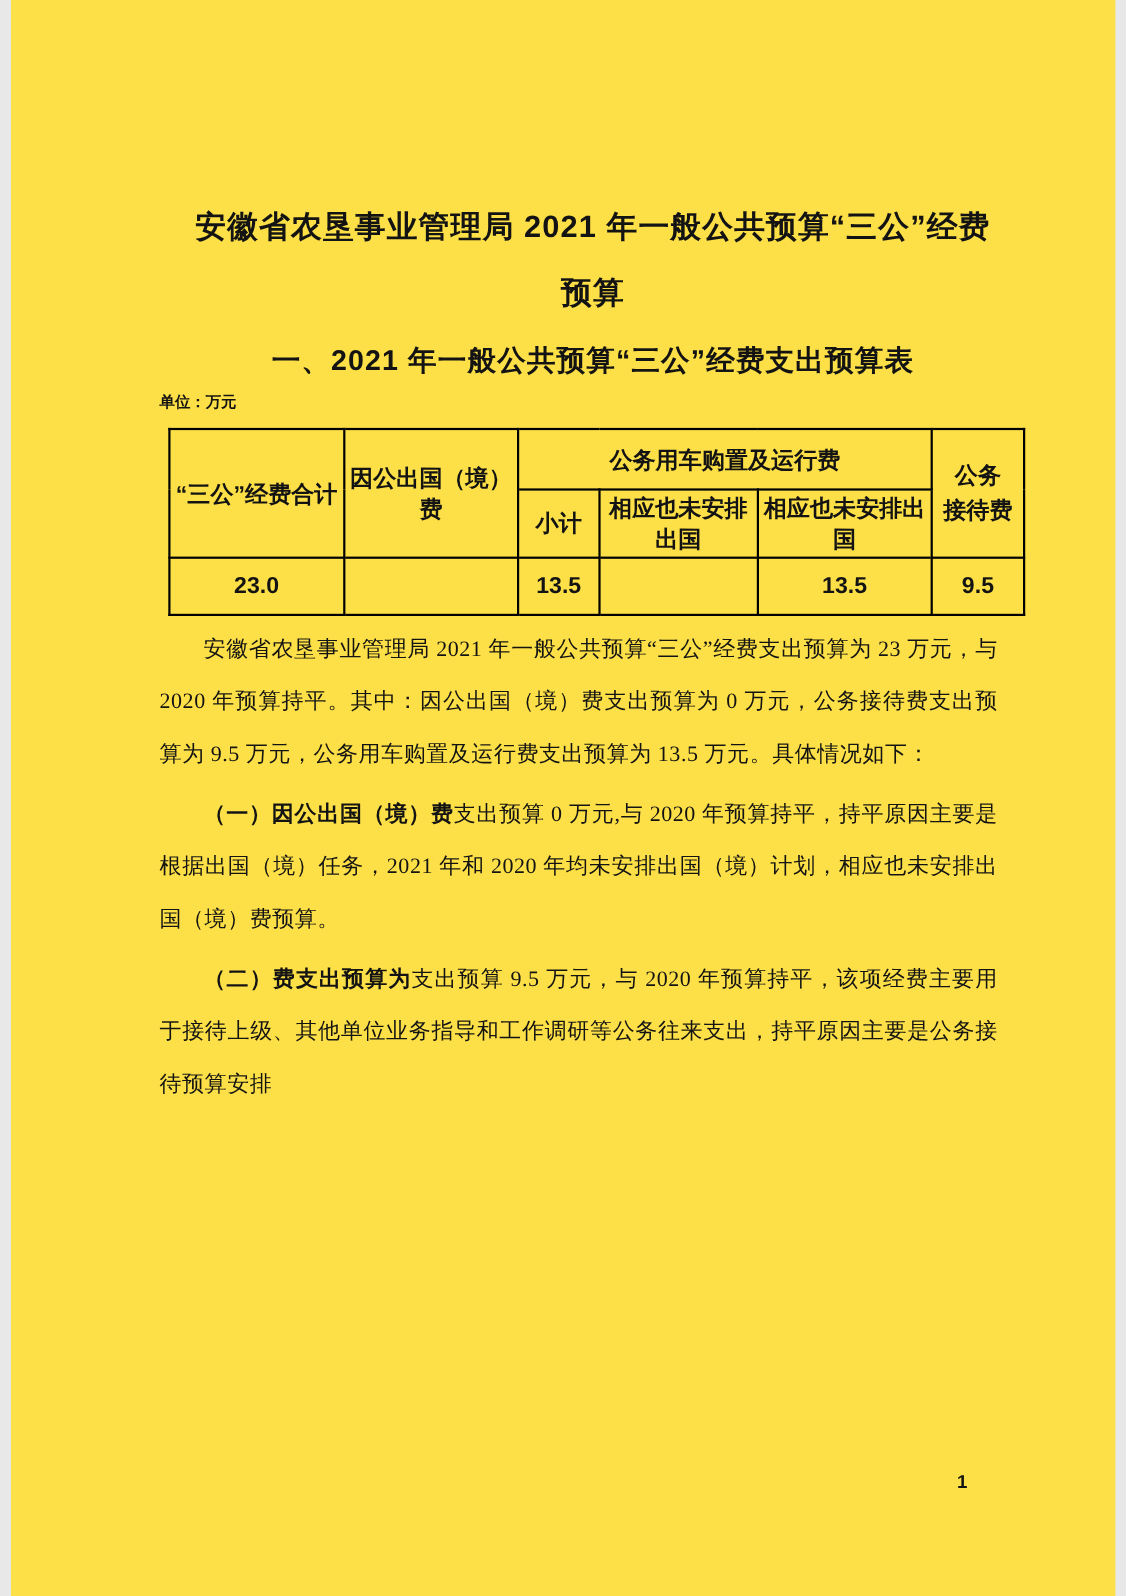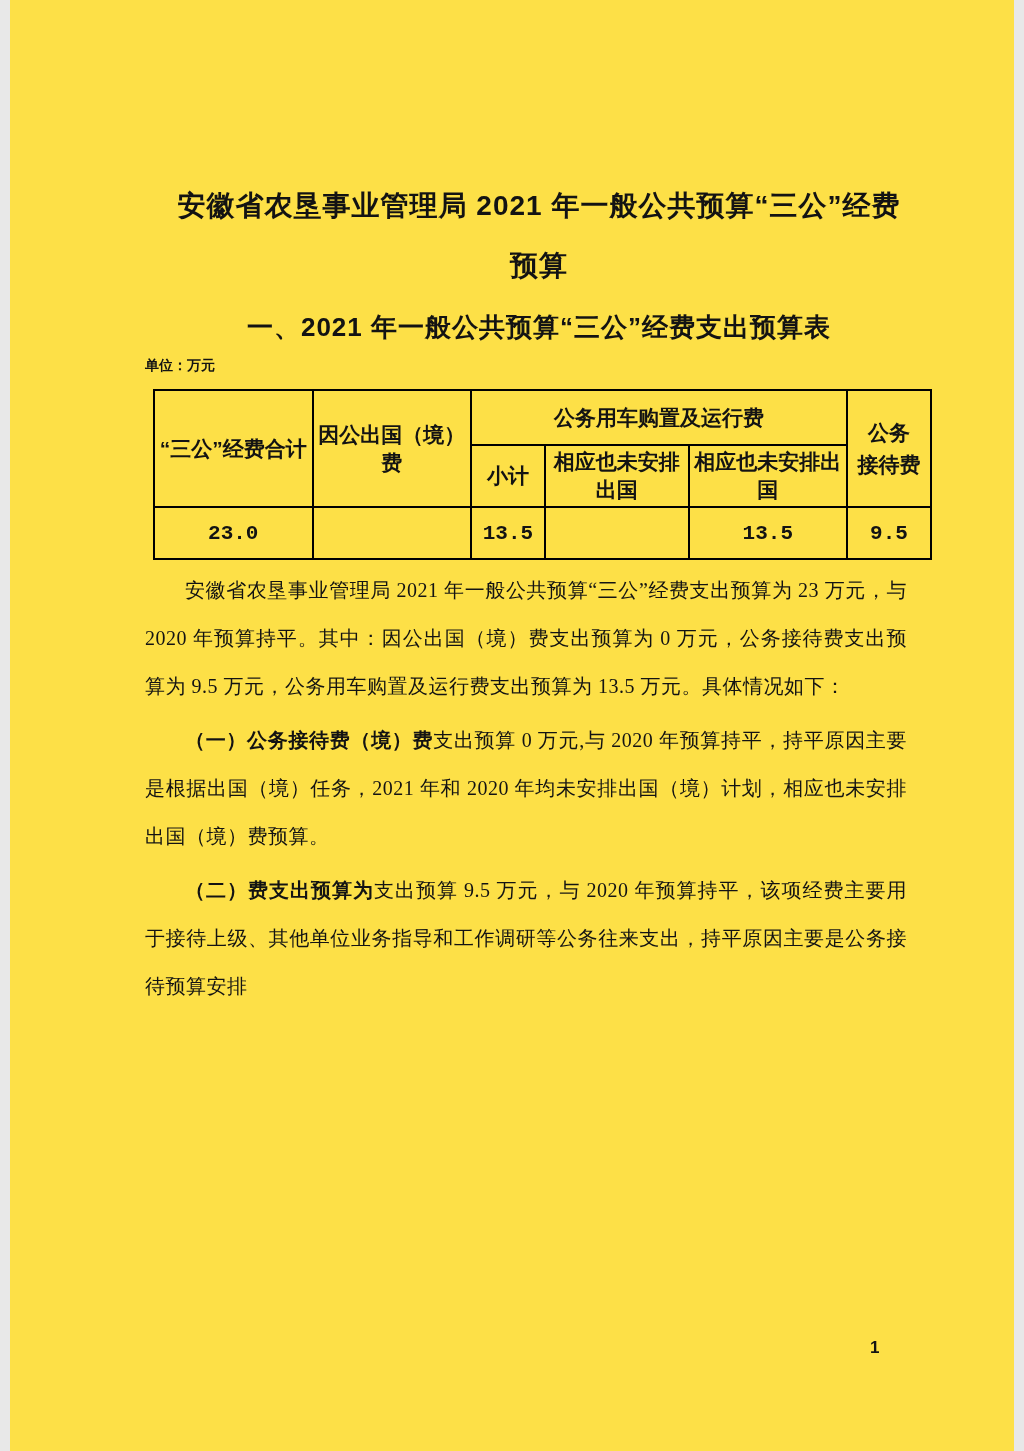--- a/index.html
+++ b/index.html
@@ -61,21 +61,21 @@
   }
   table.budget .hdr {
     font-family: "Liberation Sans", "DejaVu Sans", sans-serif;
     font-weight: bold;
     font-size: 21px;
   }
   table.budget .prewrap { white-space: pre-line; line-height: 1.5; }
   table.budget .trh1 { height: 55px; }
   table.budget .trh2 { height: 47px; }
   table.budget .trd  { height: 52px; }
-  table.budget .val  { font-size: 21px; font-family: Liberation Mono, monospace; font-weight: bold; }
+  table.budget .val  { font-size: 21px; font-family: Liberation Sans, sans-serif; font-weight: bold; }
   .sec-heading-2 {
     margin: 46px 0 0 0;
     font-size: 26px;
     font-weight: bold;
     font-family: "Liberation Sans", "DejaVu Sans", sans-serif;
     line-height: 2.05;
     letter-spacing: 1px;
   }
   .indent2 { text-indent: 2em; }
   .para {
@@ -144,20 +144,20 @@
           <td class="val"></td>
           <td class="val">13.5</td>
           <td class="val">9.5</td>
         </tr>
       </tbody>
     </table>
 
 
     <p class="para"><span class="lead"></span><span>安徽省农垦事业管理局 2021 年一般公共预算“三公”经费支出预算为 23 万元，与 2020 年预算持平。其中：因公出国（境）费支出预算为 0 万元，公务接待费支出预算为 9.5 万元，公务用车购置及运行费支出预算为 13.5 万元。具体情况如下：</span></p>
 
-    <p class="para"><span class="lead">（一）公务接待费（境）费</span><span>支出预算 0 万元,与 2020 年预算持平，持平原因主要是根据出国（境）任务，2021 年和 2020 年均未安排出国（境）计划，相应也未安排出国（境）费预算。</span></p>
+    <p class="para"><span class="lead">（一）因公出国（境）费</span><span>支出预算 0 万元,与 2020 年预算持平，持平原因主要是根据出国（境）任务，2021 年和 2020 年均未安排出国（境）计划，相应也未安排出国（境）费预算。</span></p>
 
     <p class="para"><span class="lead">（二）费支出预算为</span><span>支出预算 9.5 万元，与 2020 年预算持平，该项经费主要用于接待上级、其他单位业务指导和工作调研等公务往来支出，持平原因主要是公务接待预算安排</span></p>
 
   </div>
 
   <div class="pageno">1</div>
 </div>
 
 </body></html>

